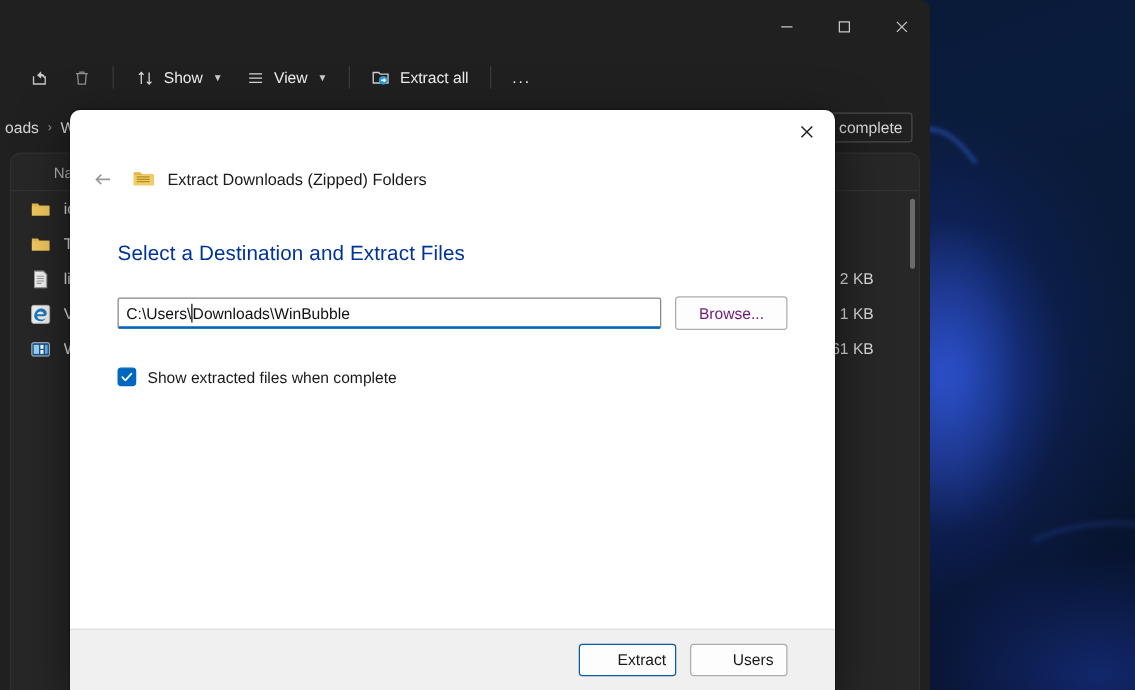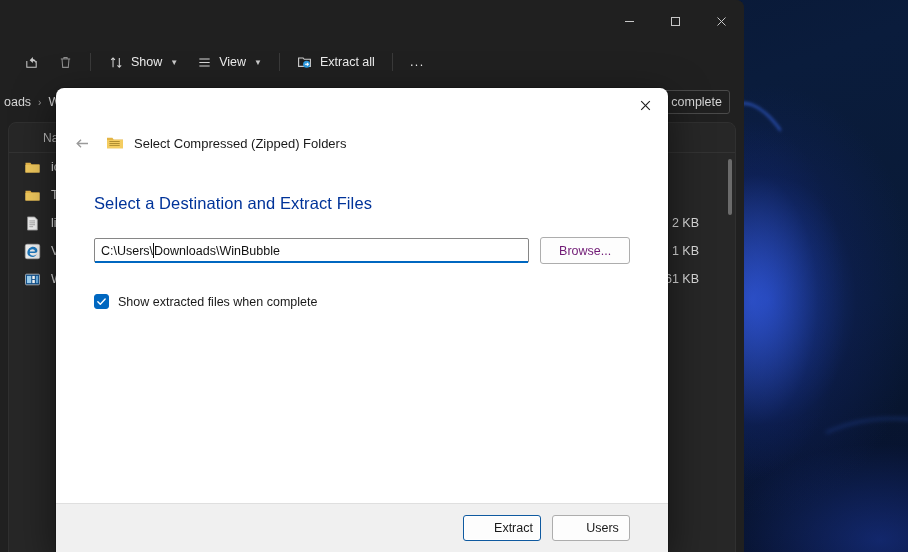--- a/index.html
+++ b/index.html
@@ -524,21 +524,21 @@
       <svg width="18" height="18" viewBox="0 0 16 16">
         <path d="M0.9 3.4 L5.7 3.4 L6.8 4.8 L15.1 4.8 L15.1 12.7 L0.9 12.7 Z" fill="#e4b545"></path>
         <path d="M0.9 5.4 L15.1 5.4 L15.1 12.7 L0.9 12.7 Z" fill="#f4cd61"></path>
         <g fill="#a8872c">
           <rect x="3.0" y="6.3" width="9.2" height="0.8"></rect>
           <rect x="3.0" y="8.0" width="9.2" height="0.8"></rect>
           <rect x="3.0" y="9.7" width="9.2" height="0.8"></rect>
         </g>
       </svg>
     </span>
-    <span class="dlg-header-title">Select Compressed (Zipped) Folders</span>
+    <span class="dlg-header-title">Extract Downloads (Zipped) Folders</span>
   </div>
 
   <div class="dlg-body">
     <div class="dlg-h1">Select a Destination and Extract Files</div>
 
     <div class="path-row">
       <div class="path-input">
         <span>C:\Users\</span>
           <span class="caret"></span>
           <span>Downloads\WinBubble</span>

